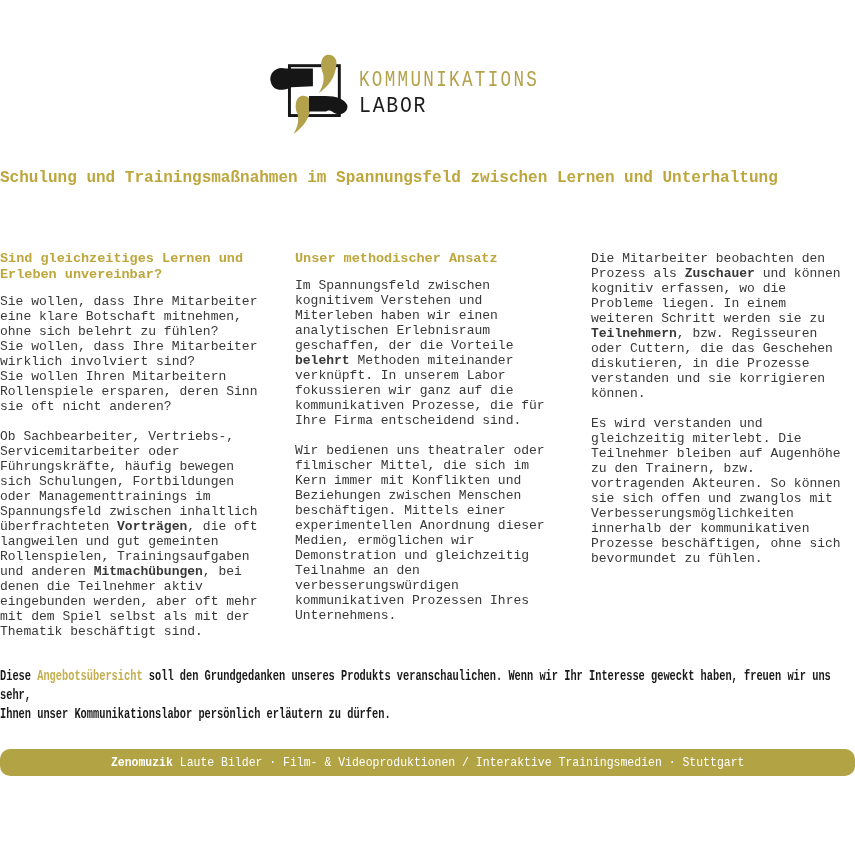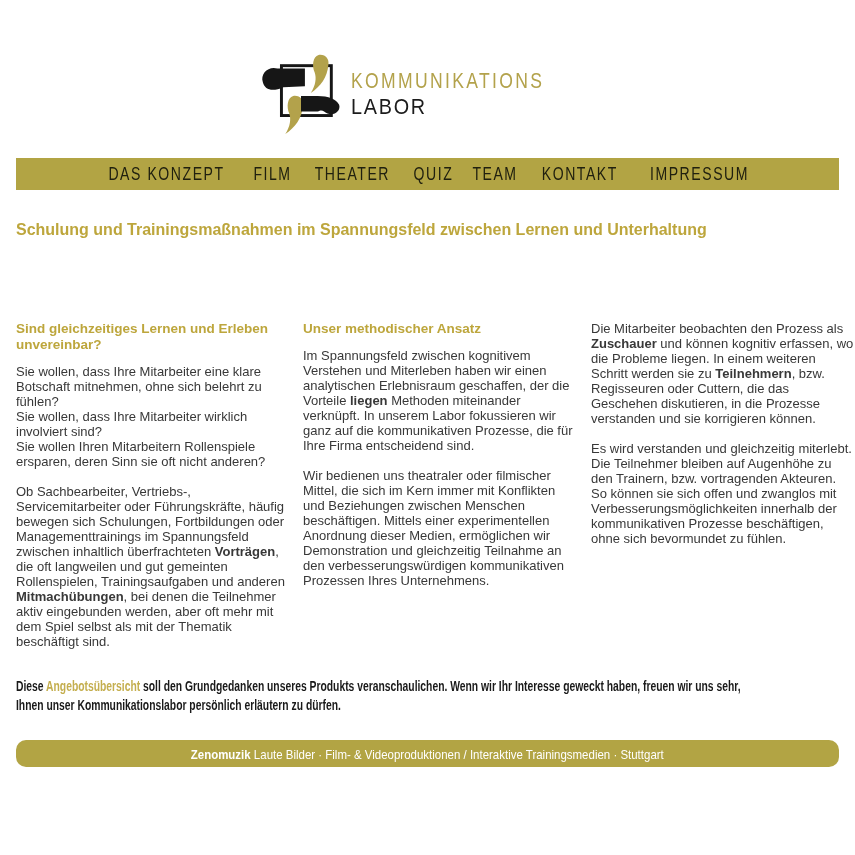--- a/index.html
+++ b/index.html
@@ -13,21 +13,21 @@
     --footer-text:#ffffff;
   }
   *{box-sizing:border-box;margin:0;padding:0;}
   html,body{width:855px;height:855px;}
   body{
     background:#fff;
     font-family:"Liberation Sans", sans-serif;
     color:var(--body-text);
     overflow:hidden;
   }
-  .page{width:855px;height:855px;padding:0 16px;}
+  .page{width:855px;height:855px;padding:0 0;font-family:Liberation Mono, monospace;}
 
   
   header{padding-top:52px;}
   .logo{display:flex;justify-content:center;align-items:flex-start;cursor:pointer;}
   .logo-mark{width:88px;height:86px;flex:0 0 auto;}
   .logo-text{margin-left:6px;margin-top:16px;}
   .brand-top{
     display:inline-block;
     font-size:22.5px;letter-spacing:3px;
     color:var(--logo-gold);
@@ -62,24 +62,24 @@
 
   
   h1.page-title{
     margin-top:31px;
     font-size:16px;font-weight:bold;
     color:var(--heading-gold);
   }
 
   
   .columns{
-    margin-top:82px;
+    margin-top:64px;
     display:grid;
     grid-template-columns:272px 273px 264px;
-    column-gap:15px;
+    column-gap:23px;
   }
   .col h2{
     font-size:13.5px;font-weight:bold;
     color:var(--heading-gold);
     line-height:16px;
     margin-bottom:11px;
   }
   .col p{
     font-size:13px;line-height:15px;
     color:var(--body-text);
@@ -129,41 +129,32 @@
         <path d="M6,30 C3,21 12,13 21,16 L49,16 L49,34 L27,35 C16,40 8,38 6,30 Z" fill="#161616"></path>
         <path d="M45,44 L62,44 C73,44 81,47 84,53 C86,59 79,65 72,62 C68,60 67,57 62,60 L45,60 Z" fill="#161616"></path>
       </svg>
       <div class="logo-text">
         <div><span class="brand-top">KOMMUNIKATIONS</span></div>
         <div><span class="brand-bottom">LABOR</span></div>
       </div>
     </div>
   </header>
 
-  <nav class="navbar">
-    <a class="nav-item">DAS KONZEPT</a>
-    <a class="nav-item">FILM</a>
-    <a class="nav-item">THEATER</a>
-    <a class="nav-item">QUIZ</a>
-    <a class="nav-item">TEAM</a>
-    <a class="nav-item">KONTAKT</a>
-    <a class="nav-item">IMPRESSUM</a>
-  </nav>
 
   <h1 class="page-title">Schulung und Trainingsmaßnahmen im Spannungsfeld zwischen Lernen und Unterhaltung</h1>
 
   <main class="columns">
     <section class="col">
       <h2>Sind gleichzeitiges Lernen und Erleben unvereinbar?</h2>
       <p><span>Sie wollen, dass Ihre Mitarbeiter eine klare Botschaft mitnehmen, ohne sich belehrt zu fühlen?</span><br><span>Sie wollen, dass Ihre Mitarbeiter wirklich involviert sind?</span><br><span>Sie wollen Ihren Mitarbeitern Rollenspiele ersparen, deren Sinn sie oft nicht anderen?</span></p>
       <p><span>Ob Sachbearbeiter, Vertriebs-, Servicemitarbeiter oder Führungskräfte, häufig bewegen sich Schulungen, Fortbildungen oder Managementtrainings im Spannungsfeld zwischen inhaltlich überfrachteten </span><span class="b">Vorträgen</span><span>, die oft langweilen und gut gemeinten Rollenspielen, Trainingsaufgaben und anderen </span><span class="b">Mitmachübungen</span><span>, bei denen die Teilnehmer aktiv eingebunden werden, aber oft mehr mit dem Spiel selbst als mit der Thematik beschäftigt sind.</span></p>
     </section>
     <section class="col">
       <h2>Unser methodischer Ansatz</h2>
-      <p><span>Im Spannungsfeld zwischen kognitivem Verstehen und Miterleben haben wir einen analytischen Erlebnisraum geschaffen, der die Vorteile </span><span class="b">liegen</span><span> Methoden miteinander verknüpft. In unserem Labor fokussieren wir ganz auf die kommunikativen Prozesse, die für Ihre Firma entscheidend sind.</span></p>
+      <p><span>Im Spannungsfeld zwischen kognitivem Verstehen und Miterleben haben wir einen analytischen Erlebnisraum geschaffen, der die Vorteile </span><span class="b">belehrt</span><span> Methoden miteinander verknüpft. In unserem Labor fokussieren wir ganz auf die kommunikativen Prozesse, die für Ihre Firma entscheidend sind.</span></p>
       <p><span>Wir bedienen uns theatraler oder filmischer Mittel, die sich im Kern immer mit Konflikten und Beziehungen zwischen Menschen beschäftigen. Mittels einer experimentellen Anordnung dieser Medien, ermöglichen wir Demonstration und gleichzeitig Teilnahme an den verbesserungswürdigen kommunikativen Prozessen Ihres Unternehmens.</span></p>
     </section>
     <section class="col">
       <p><span>Die Mitarbeiter beobachten den Prozess als </span><span class="b">Zuschauer</span><span> und können kognitiv erfassen, wo die Probleme liegen. In einem weiteren Schritt werden sie zu </span><span class="b">Teilnehmern</span><span>, bzw. Regisseuren oder Cuttern, die das Geschehen diskutieren, in die Prozesse verstanden und sie korrigieren können.</span></p>
       <p><span>Es wird verstanden und gleichzeitig miterlebt. Die Teilnehmer bleiben auf Augenhöhe zu den Trainern, bzw. vortragenden Akteuren. So können sie sich offen und zwanglos mit Verbesserungsmöglichkeiten innerhalb der kommunikativen Prozesse beschäftigen, ohne sich bevormundet zu fühlen.</span></p>
     </section>
   </main>
 
   <div class="closing-wrap">
     <p class="closing"><span>Diese </span><span class="goldlink">Angebotsübersicht</span><span> soll den Grundgedanken unseres Produkts veranschaulichen. Wenn wir Ihr Interesse geweckt haben, freuen wir uns sehr,</span><br><span>Ihnen unser Kommunikationslabor persönlich erläutern zu dürfen.</span></p>

